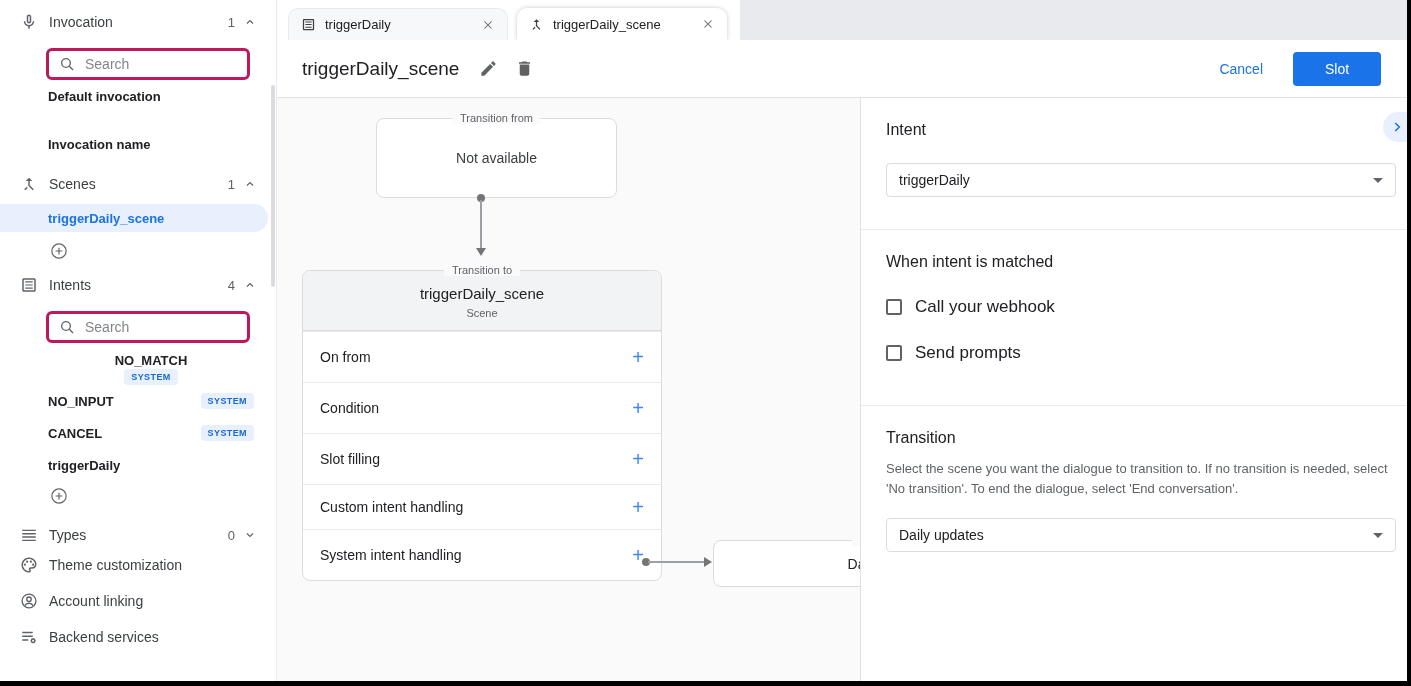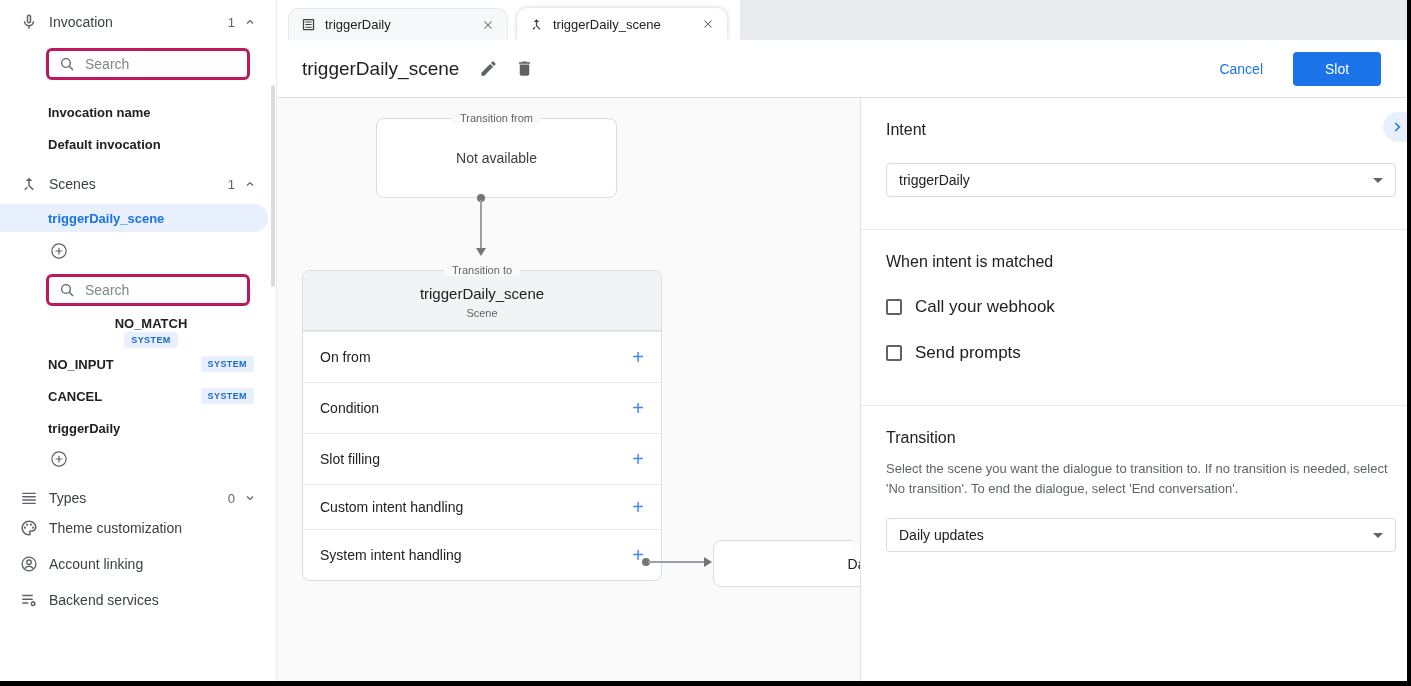--- a/index.html
+++ b/index.html
@@ -127,25 +127,25 @@
     <div class="searchbox">
       <span class="mag">
         <svg viewBox="0 0 24 24" fill="none" stroke="currentColor" stroke-width="2">
             <circle cx="10.5" cy="10.5" r="6.5"></circle>
             <path d="M15.5 15.5L21 21"></path>
           </svg>
       </span>
       <input placeholder="Search" style="">
     </div>
 
+    <div class="sitem">
+      <span>Default invocation</span>
+    </div>
     <div class="sitem" style="margin-top:16px;">
       <span>Invocation name</span>
-    </div>
-    <div class="sitem">
-      <span>Default invocation</span>
     </div>
 
     <div class="srow" style="margin-top:12px;">
       <span class="sicon">
         <svg viewBox="0 0 24 24" fill="currentColor">
             <g transform="scale(-1,1) translate(-24,0)">
               <path d="M17 20.41 18.41 19 15 15.59 13.59 17l3.41 3.41zM7.5 8H11v5.59L5.59 19 7 20.41l6-6V8h3.5L12 3.5 7.5 8z"></path>
             </g>
           </svg>
       </span>
@@ -163,20 +163,35 @@
       <span>triggerDaily_scene</span>
     </div>
 
     <div class="addbtn">
       <svg viewBox="0 0 24 24" fill="none" stroke="currentColor" stroke-width="1.6">
           <circle cx="12" cy="12" r="9.5"></circle>
           <path d="M12 7.5v9M7.5 12h9"></path>
         </svg>
     </div>
 
+    <div class="srow" style="margin-top:13px;">
+      <span class="sicon">
+        <svg viewBox="0 0 24 24" fill="currentColor">
+            <path d="M19 3H5c-1.1 0-2 .9-2 2v14c0 1.1.9 2 2 2h14c1.1 0 2-.9 2-2V5c0-1.1-.9-2-2-2zm0 16H5V5h14v14zM7 7h10v1.6H7zm0 4.2h10v1.6H7zm0 4.2h10V17H7z"></path>
+          </svg>
+      </span>
+      <span class="slabel">Intents</span>
+      <span class="spacer"></span>
+      <span class="scount">4</span>
+      <span class="chev">
+        <svg viewBox="0 0 24 24" fill="none" stroke="currentColor" stroke-width="2.4">
+            <path d="M6 15l6-6 6 6"></path>
+          </svg>
+      </span>
+    </div>
 
     <div class="searchbox">
       <span class="mag">
         <svg viewBox="0 0 24 24" fill="none" stroke="currentColor" stroke-width="2">
             <circle cx="10.5" cy="10.5" r="6.5"></circle>
             <path d="M15.5 15.5L21 21"></path>
           </svg>
       </span>
       <input placeholder="Search" style="">
     </div>

